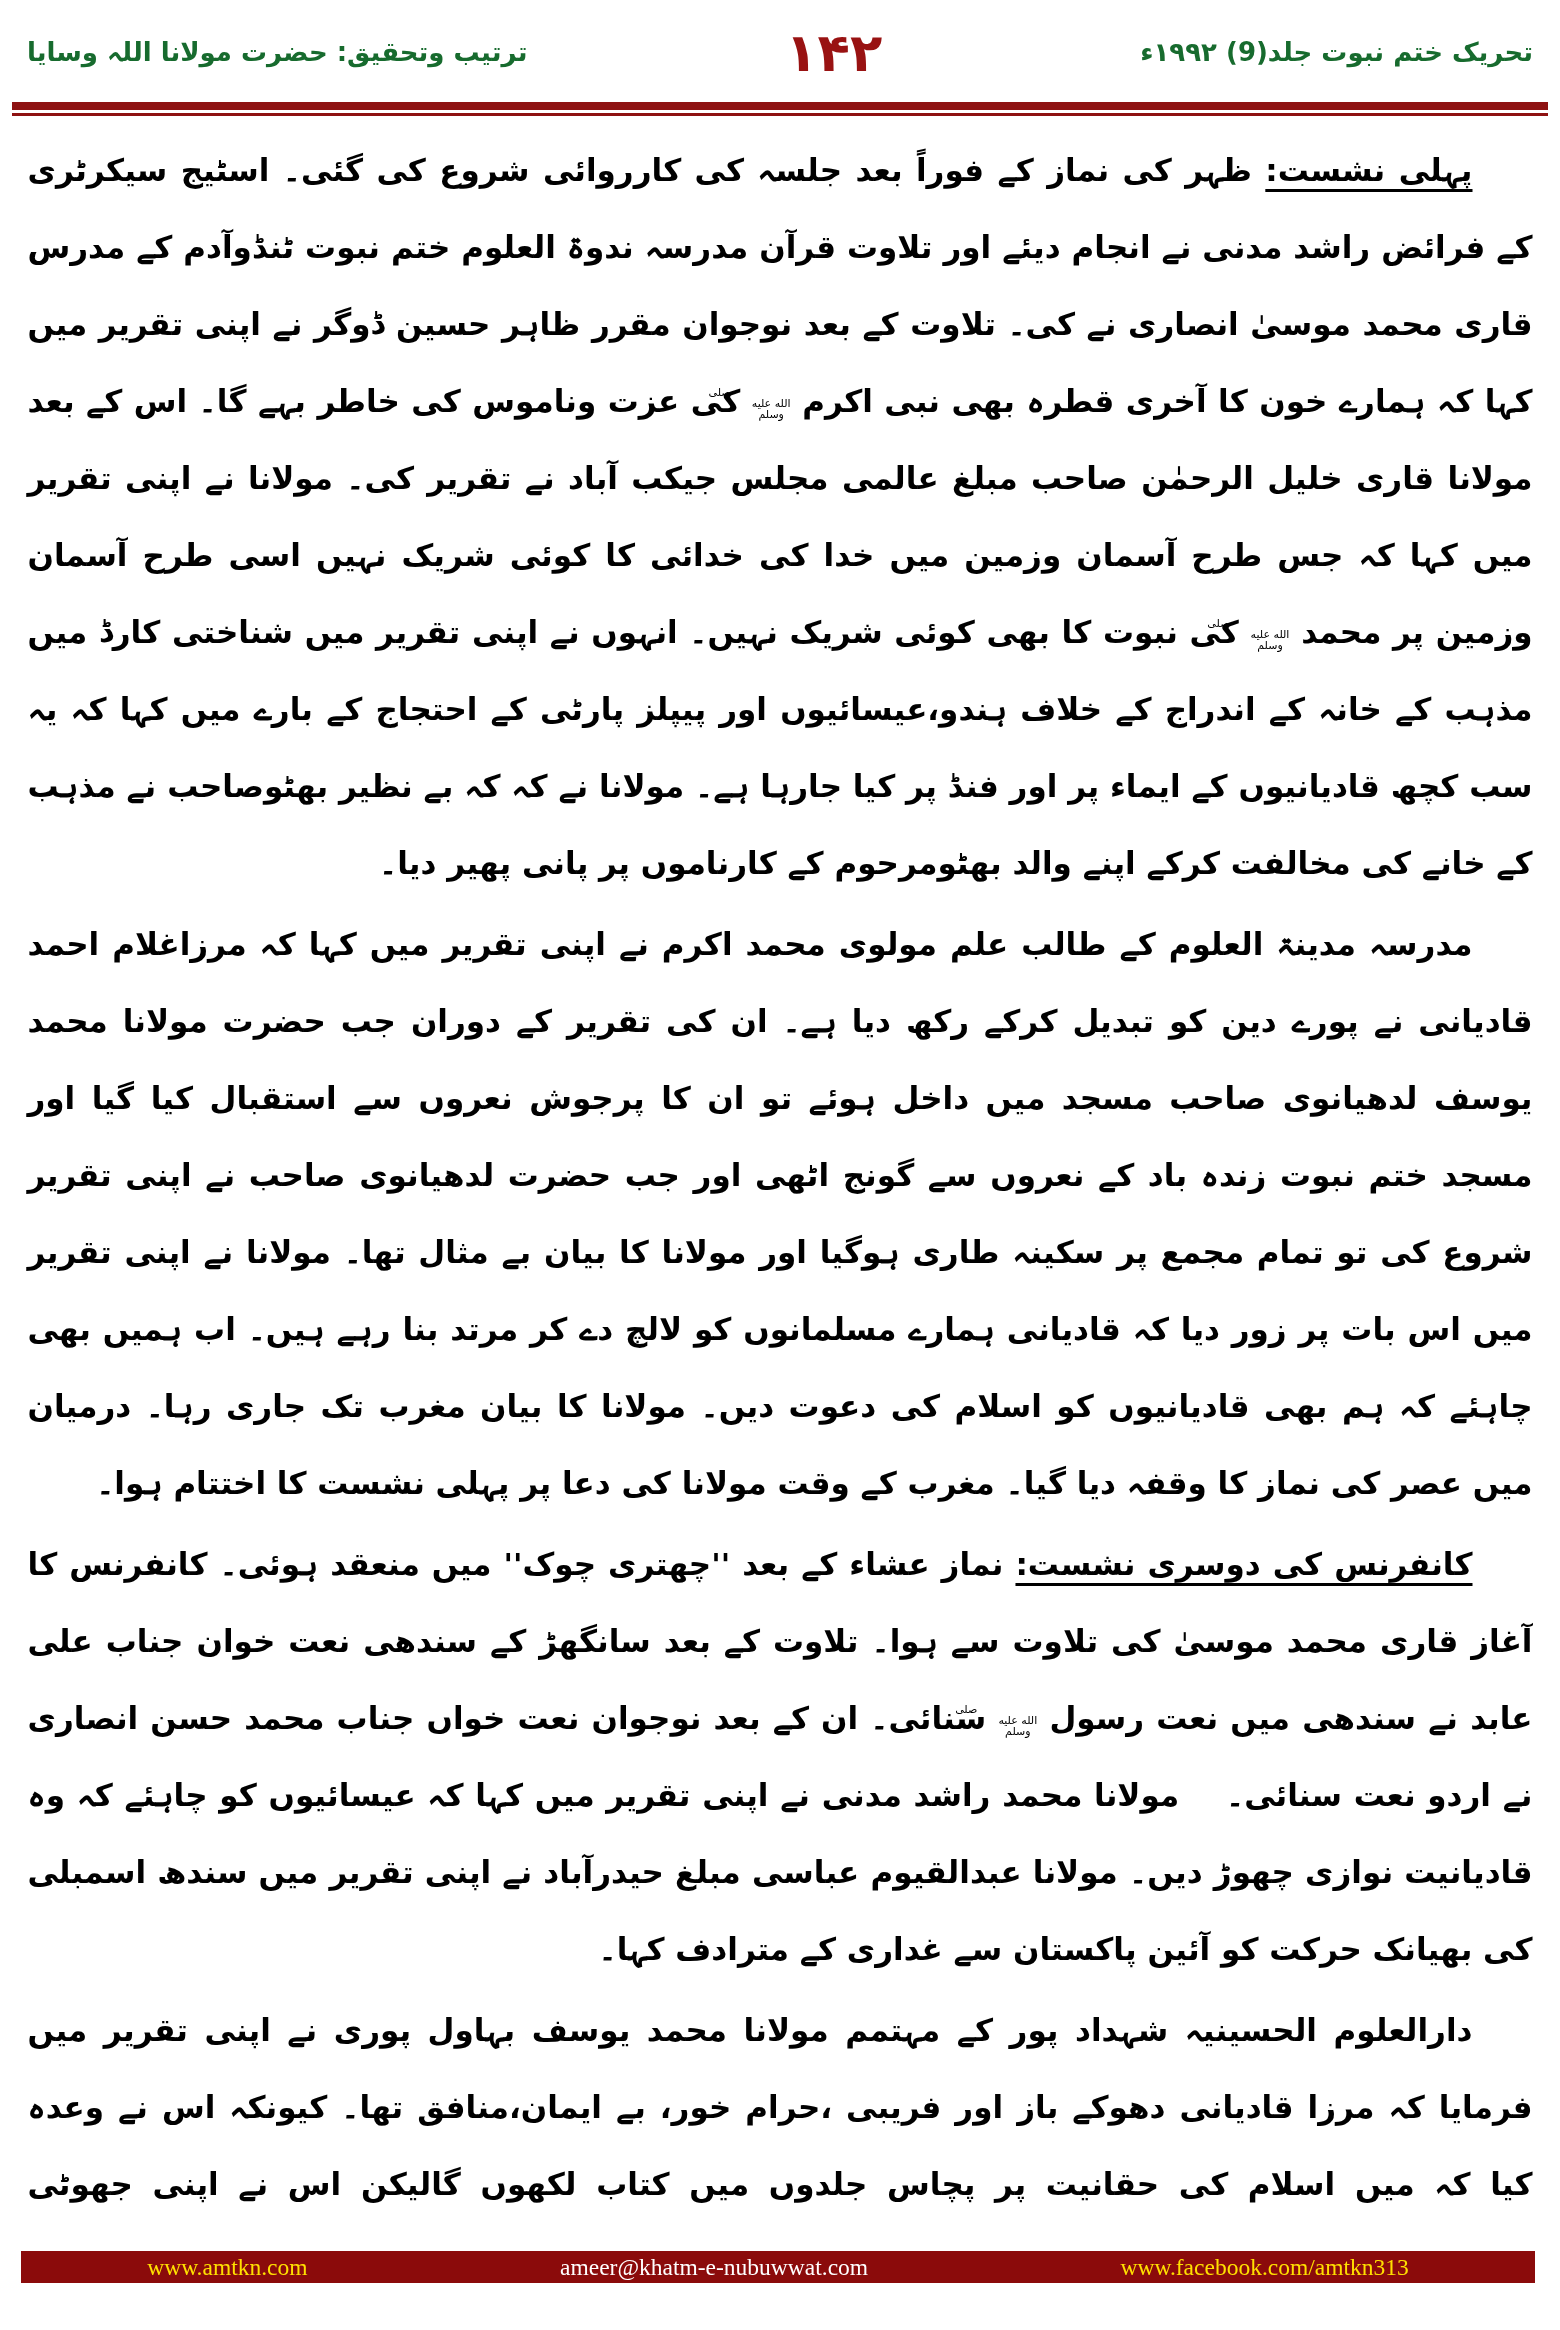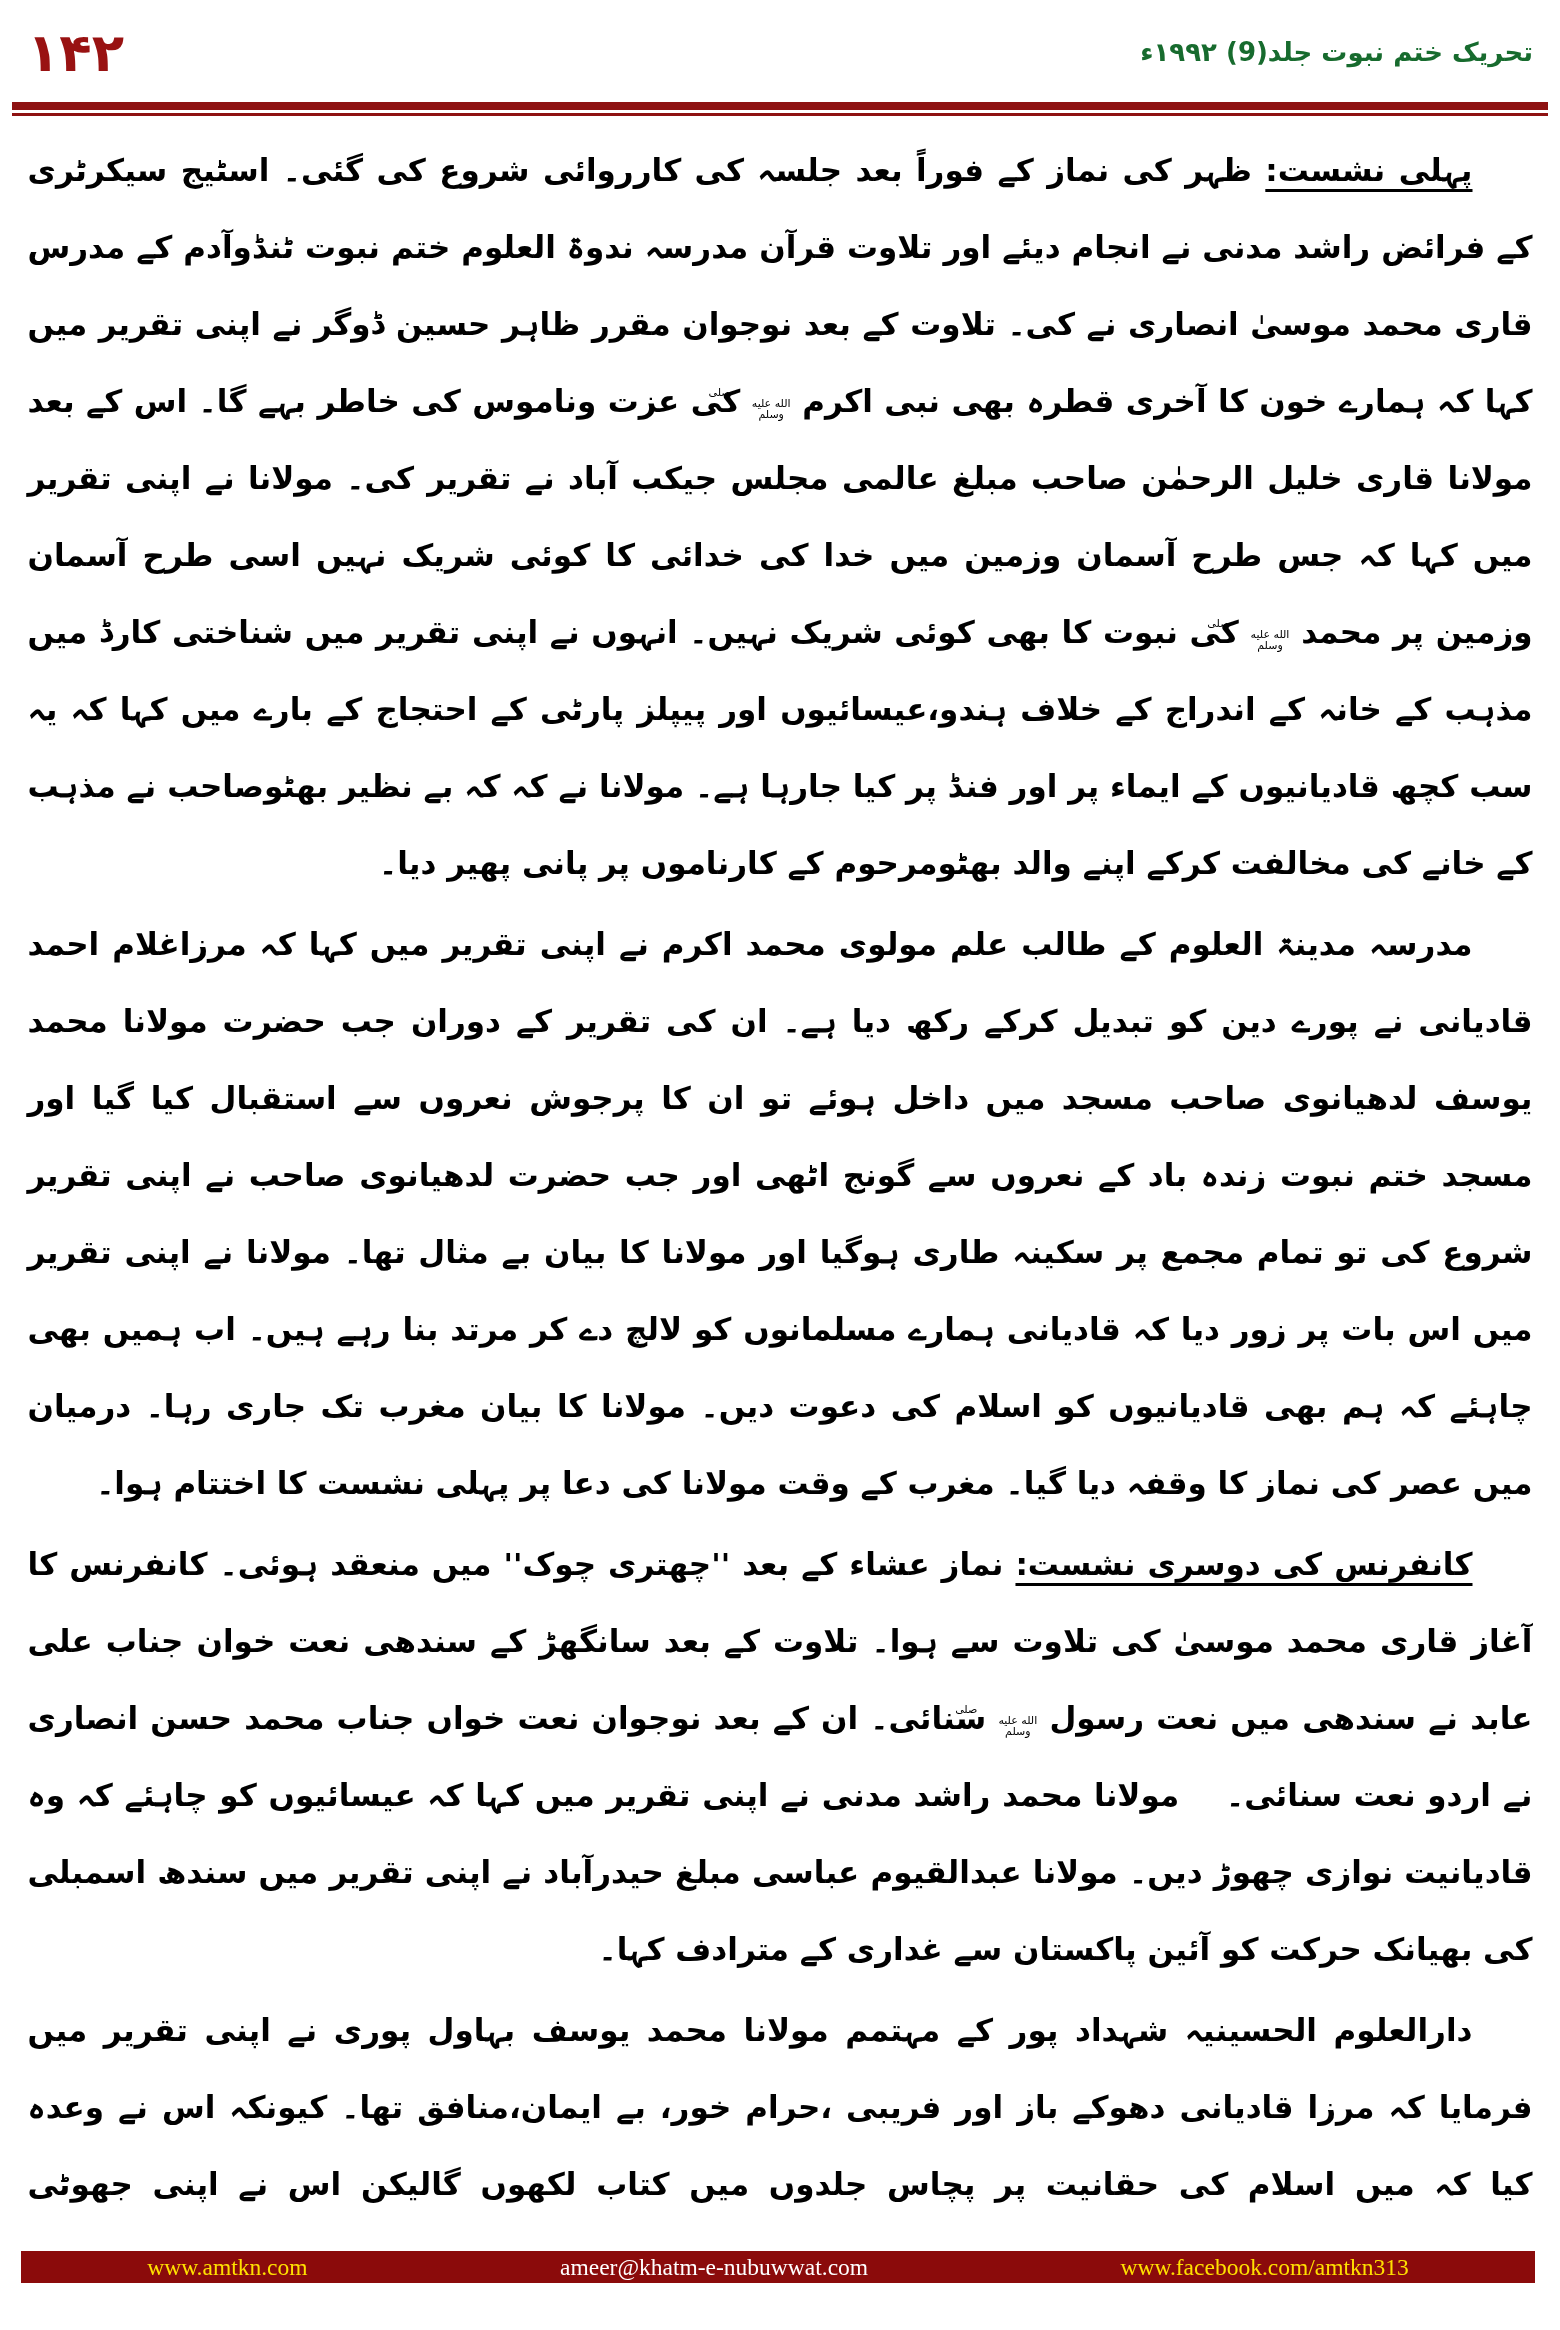--- a/index.html
+++ b/index.html
@@ -67,20 +67,21 @@
   .footer .link-white{color:#ffffff;text-decoration:none;}
 </style>
 </head>
 <body>
 
 <div class="page">
 
   <div class="header">
     <div class="side-title">تحریک ختم نبوت جلد(9) ۱۹۹۲ء</div>
     <div class="page-number">۱۴۲</div>
+    <div class="side-title">ترتیب وتحقیق: حضرت مولانا اللہ وسایا</div>
   </div>
 
   <div class="rule rule-thick"></div>
   <div class="rule rule-thin"></div>
 
   <div class="body-text">
       <p class="para"><span class="heading">پہلی نشست:</span> ظہر کی نماز کے فوراً بعد جلسہ کی کارروائی شروع کی گئی۔ اسٹیج سیکرٹری کے فرائض راشد مدنی نے انجام دیئے اور تلاوت قرآن مدرسہ ندوۃ العلوم ختم نبوت ٹنڈوآدم کے مدرس قاری محمد موسیٰ انصاری نے کی۔ تلاوت کے بعد نوجوان مقرر ظاہر حسین ڈوگر نے اپنی تقریر میں کہا کہ ہمارے خون کا آخری قطرہ بھی نبی اکرم <span class="saw">صلى الله عليه وسلم</span> کی عزت وناموس کی خاطر بہے گا۔ اس کے بعد مولانا قاری خلیل الرحمٰن صاحب مبلغ عالمی مجلس جیکب آباد نے تقریر کی۔ مولانا نے اپنی تقریر میں کہا کہ جس طرح آسمان وزمین میں خدا کی خدائی کا کوئی شریک نہیں اسی طرح آسمان وزمین پر محمد <span class="saw">صلى الله عليه وسلم</span> کی نبوت کا بھی کوئی شریک نہیں۔ انہوں نے اپنی تقریر میں شناختی کارڈ میں مذہب کے خانہ کے اندراج کے خلاف ہندو،عیسائیوں اور پیپلز پارٹی کے احتجاج کے بارے میں کہا کہ یہ سب کچھ قادیانیوں کے ایماء پر اور فنڈ پر کیا جارہا ہے۔ مولانا نے کہ کہ بے نظیر بھٹوصاحب نے مذہب کے خانے کی مخالفت کرکے اپنے والد بھٹومرحوم کے کارناموں پر پانی پھیر دیا۔</p>
       <p class="para">مدرسہ مدینۃ العلوم کے طالب علم مولوی محمد اکرم نے اپنی تقریر میں کہا کہ مرزاغلام احمد قادیانی نے پورے دین کو تبدیل کرکے رکھ دیا ہے۔ ان کی تقریر کے دوران جب حضرت مولانا محمد یوسف لدھیانوی صاحب مسجد میں داخل ہوئے تو ان کا پرجوش نعروں سے استقبال کیا گیا اور مسجد ختم نبوت زندہ باد کے نعروں سے گونج اٹھی اور جب حضرت لدھیانوی صاحب نے اپنی تقریر شروع کی تو تمام مجمع پر سکینہ طاری ہوگیا اور مولانا کا بیان بے مثال تھا۔ مولانا نے اپنی تقریر میں اس بات پر زور دیا کہ قادیانی ہمارے مسلمانوں کو لالچ دے کر مرتد بنا رہے ہیں۔ اب ہمیں بھی چاہئے کہ ہم بھی قادیانیوں کو اسلام کی دعوت دیں۔ مولانا کا بیان مغرب تک جاری رہا۔ درمیان میں عصر کی نماز کا وقفہ دیا گیا۔ مغرب کے وقت مولانا کی دعا پر پہلی نشست کا اختتام ہوا۔</p>
       <p class="para"><span class="heading">کانفرنس کی دوسری نشست:</span> نماز عشاء کے بعد ''چھتری چوک'' میں منعقد ہوئی۔ کانفرنس کا آغاز قاری محمد موسیٰ کی تلاوت سے ہوا۔ تلاوت کے بعد سانگھڑ کے سندھی نعت خوان جناب علی عابد نے سندھی میں نعت رسول <span class="saw">صلى الله عليه وسلم</span> سنائی۔ ان کے بعد نوجوان نعت خواں جناب محمد حسن انصاری نے اردو نعت سنائی۔ &nbsp;&nbsp; مولانا محمد راشد مدنی نے اپنی تقریر میں کہا کہ عیسائیوں کو چاہئے کہ وہ قادیانیت نوازی چھوڑ دیں۔ مولانا عبدالقیوم عباسی مبلغ حیدرآباد نے اپنی تقریر میں سندھ اسمبلی کی بھیانک حرکت کو آئین پاکستان سے غداری کے مترادف کہا۔</p>
       <p class="para">دارالعلوم الحسینیہ شہداد پور کے مہتمم مولانا محمد یوسف بہاول پوری نے اپنی تقریر میں فرمایا کہ مرزا قادیانی دھوکے باز اور فریبی ،حرام خور، بے ایمان،منافق تھا۔ کیونکہ اس نے وعدہ کیا کہ میں اسلام کی حقانیت پر پچاس جلدوں میں کتاب لکھوں گالیکن اس نے اپنی جھوٹی بکواسات پر مشتمل پانچ جلدیں لکھنے کے بعد کہا کہ کیونکہ پچاس اور پانچ میں صرف صفر اور ایک نقطے کا فرق ہے۔ لہٰذا میرا پچاس کا وعدہ پانچ سے پورا ہوگیا۔ مولانا نے کہا کہ رقم پچاس کتابوں کی لی اور کتابیں پانچ لکھیں۔ بقیہ پینتالیس کی رقم مرزا ہڑپ کر گیا۔ جھوٹ بولا ، دھوکہ دیا اور حرام کھایا۔</p>

